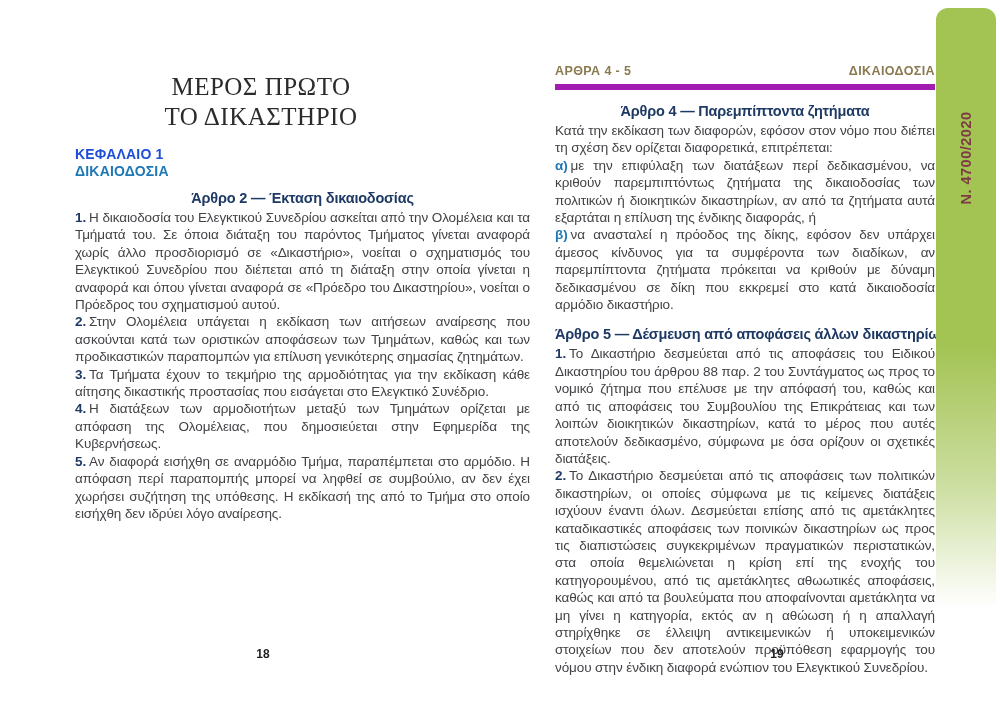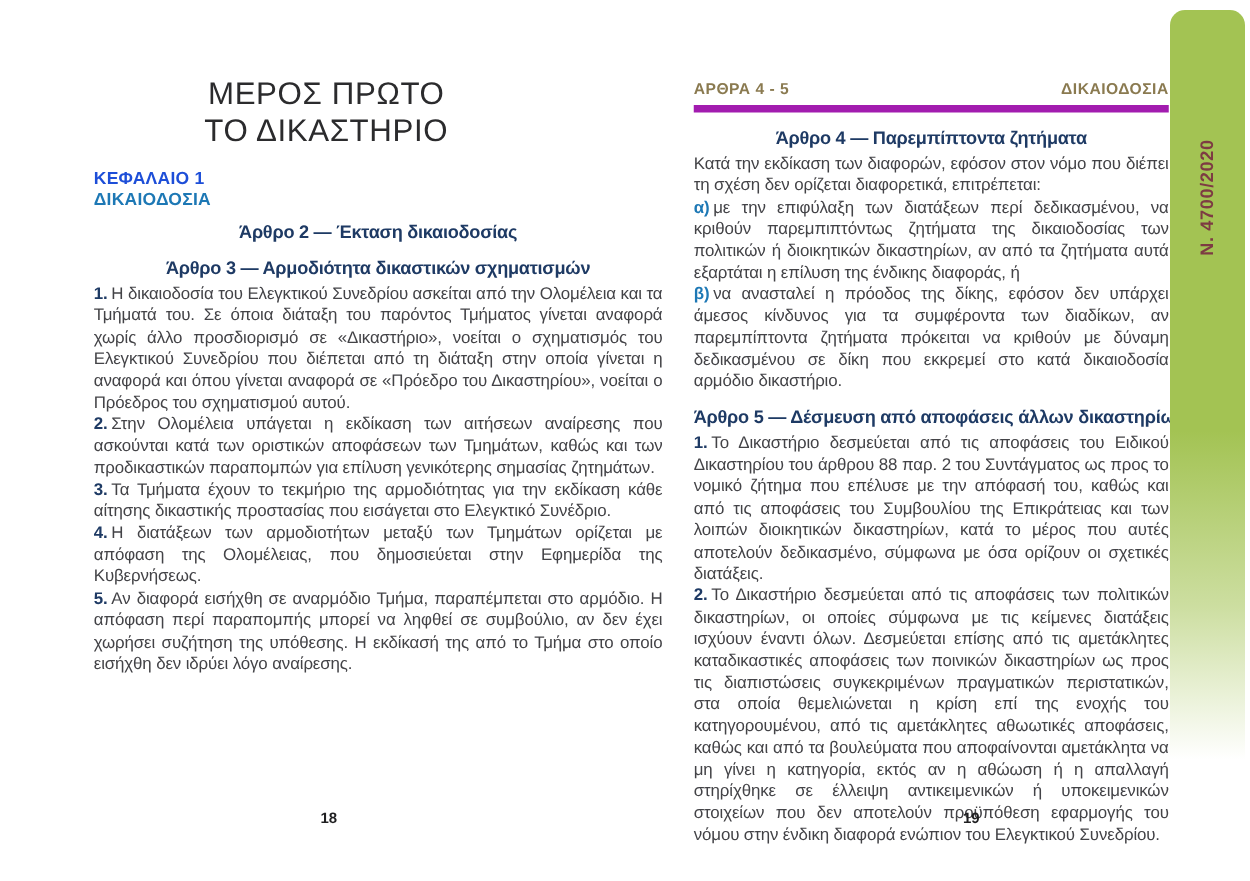--- a/index.html
+++ b/index.html
@@ -8,22 +8,22 @@
     background:#ffffff;
     font-family:"Liberation Sans",sans-serif;
     position:relative;overflow:hidden;
     -webkit-font-smoothing:antialiased;
   }
   .spread{position:absolute;inset:0;}
 
   
   .page-left{position:absolute;left:75px;top:60px;width:455px;}
   .part-title{
-    margin:0 0 14px 0;width:372px;text-align:center;
-    font-family:Liberation Sans, sans-serif;font-weight:normal;
+    margin:12px 0 14px 0;width:372px;text-align:center;
+    font-family:Liberation Serif, serif;font-weight:normal;
     font-size:25px;line-height:30px;color:#2b2b2d;letter-spacing:0.5px;
   }
   .chapter-block{margin:0 0 10px 0;}
   .chapter-num{color:#1d4ed8;font-weight:bold;font-size:14px;line-height:17px;letter-spacing:0.2px;}
   .chapter-name{color:#1d78b5;font-weight:bold;font-size:14px;line-height:17px;letter-spacing:0.2px;}
 
   
   .page-right{position:absolute;left:555px;top:64px;width:380px;}
   .page-header{
     display:flex;justify-content:space-between;align-items:flex-end;
@@ -76,21 +76,20 @@
     <div class="chapter-block">
       <div class="chapter-num">ΚΕΦΑΛΑΙΟ 1</div>
       <div class="chapter-name">ΔΙΚΑΙΟΔΟΣΙΑ</div>
     </div>
 
     <section>
       <h2 class="art-heading first">Άρθρο 2 — Έκταση δικαιοδοσίας</h2>
     </section>
 
     <section>
-      <h2 class="art-heading">Άρθρο 3 — Αρμοδιότητα δικαστικών σχηματισμών</h2>
       <p class="body-par"><span class="marker-num">1.</span><span>Η δικαιοδοσία του Ελεγκτικού Συνεδρίου ασκείται από την Ολομέλεια και τα Τμήματά του. Σε όποια διάταξη του παρόντος Τμήματος γίνεται αναφορά χωρίς άλλο προσδιορισμό σε «Δικαστήριο», νοείται ο σχηματισμός του Ελεγκτικού Συνεδρίου που διέπεται από τη διάταξη στην οποία γίνεται η αναφορά και όπου γίνεται αναφορά σε «Πρόεδρο του Δικαστηρίου», νοείται ο Πρόεδρος του σχηματισμού αυτού.</span></p>
       <p class="body-par"><span class="marker-num">2.</span><span>Στην Ολομέλεια υπάγεται η εκδίκαση των αιτήσεων αναίρεσης που ασκούνται κατά των οριστικών αποφάσεων των Τμημάτων, καθώς και των προδικαστικών παραπομπών για επίλυση γενικότερης σημασίας ζητημάτων.</span></p>
       <p class="body-par"><span class="marker-num">3.</span><span>Τα Τμήματα έχουν το τεκμήριο της αρμοδιότητας για την εκδίκαση κάθε αίτησης δικαστικής προστασίας που εισάγεται στο Ελεγκτικό Συνέδριο.</span></p>
       <p class="body-par"><span class="marker-num">4.</span><span>Η διατάξεων των αρμοδιοτήτων μεταξύ των Τμημάτων ορίζεται με απόφαση της Ολομέλειας, που δημοσιεύεται στην Εφημερίδα της Κυβερνήσεως.</span></p>
       <p class="body-par"><span class="marker-num">5.</span><span>Αν διαφορά εισήχθη σε αναρμόδιο Τμήμα, παραπέμπεται στο αρμόδιο. Η απόφαση περί παραπομπής μπορεί να ληφθεί σε συμβούλιο, αν δεν έχει χωρήσει συζήτηση της υπόθεσης. Η εκδίκασή της από το Τμήμα στο οποίο εισήχθη δεν ιδρύει λόγο αναίρεσης.</span></p>
     </section>
   </main>
 
   <main class="page-right">
     <header class="page-header">

